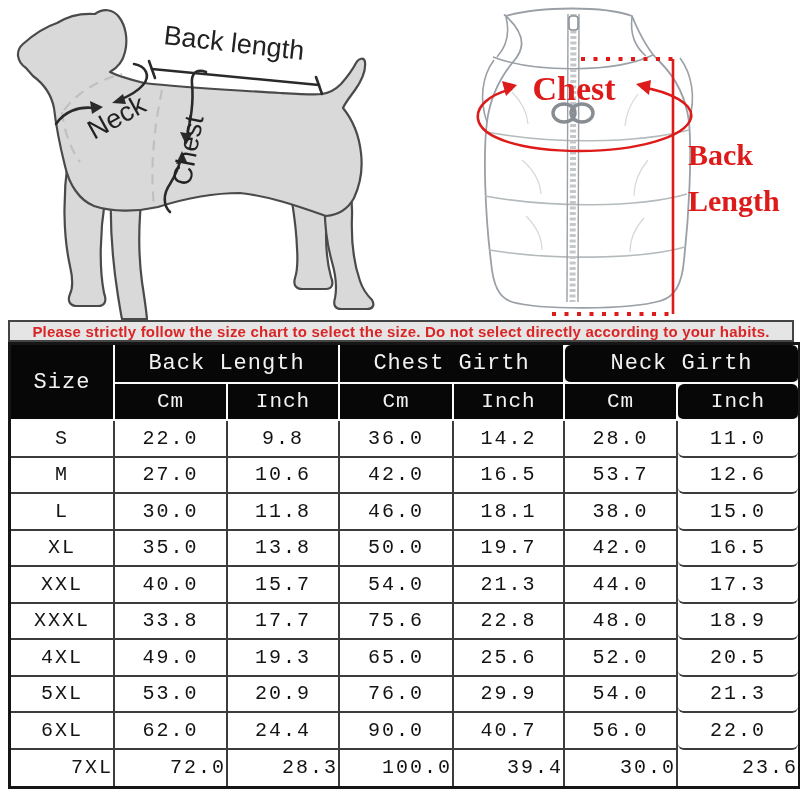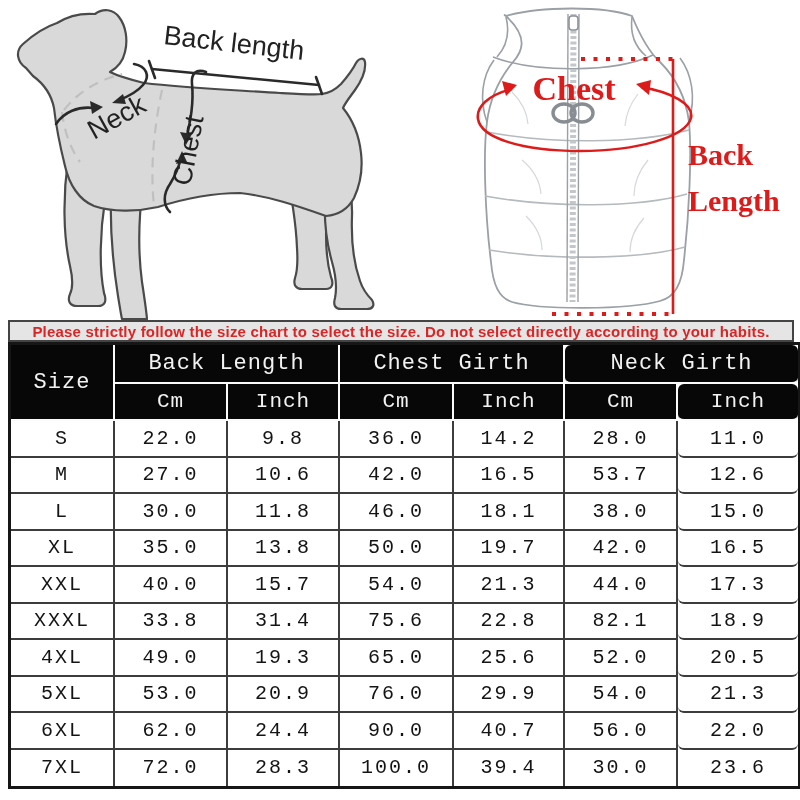--- a/index.html
+++ b/index.html
@@ -36,21 +36,21 @@
     background:#070707;color:#f2f2f2;font-weight:normal;
     border-right:2px solid #fbfbfb;border-bottom:2px solid #fbfbfb;
     font-size:22px;letter-spacing:1px;
   }
   #size-table th.unit{font-size:21px;}
   #size-table td{
     background:#ffffff;color:#141414;font-size:20px;letter-spacing:2px;
     border-right:2px solid #3c3c3c;border-bottom:2px solid #3c3c3c;
   }
   #size-table th:last-child,#size-table td:last-child{border-right:none;border-radius:6px;}
-  #size-table tbody tr:last-child td{border-bottom:none;}
+  #size-table tbody tr:last-child td{border-bottom:none;text-align:right;}
   #size-table thead tr.group-row{height:39px;}
   #size-table thead tr.unit-row{height:37px;}
   #size-table tbody tr{height:36.5px;}
 </style>
 </head>
 <body>
 
 <div id="canvas">
 
   <svg id="dog-svg" class="diagram-svg" width="400" height="320" viewBox="0 0 400 320">
@@ -220,24 +220,24 @@
         <td>40.0</td>
         <td>15.7</td>
         <td>54.0</td>
         <td>21.3</td>
         <td>44.0</td>
         <td>17.3</td>
       </tr>
       <tr>
         <td>XXXL</td>
         <td>33.8</td>
-        <td>31.4</td>
+        <td>17.7</td>
         <td>75.6</td>
         <td>22.8</td>
-        <td>82.1</td>
+        <td>48.0</td>
         <td>18.9</td>
       </tr>
       <tr>
         <td>4XL</td>
         <td>49.0</td>
         <td>19.3</td>
         <td>65.0</td>
         <td>25.6</td>
         <td>52.0</td>
         <td>20.5</td>

